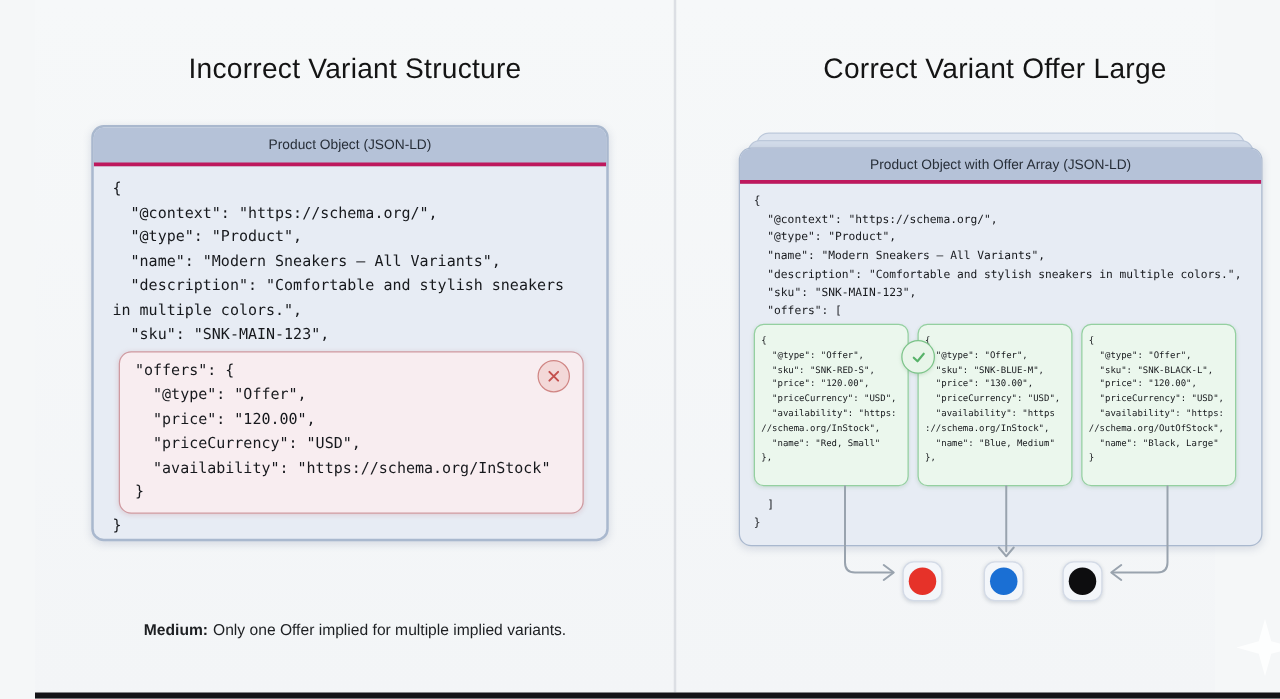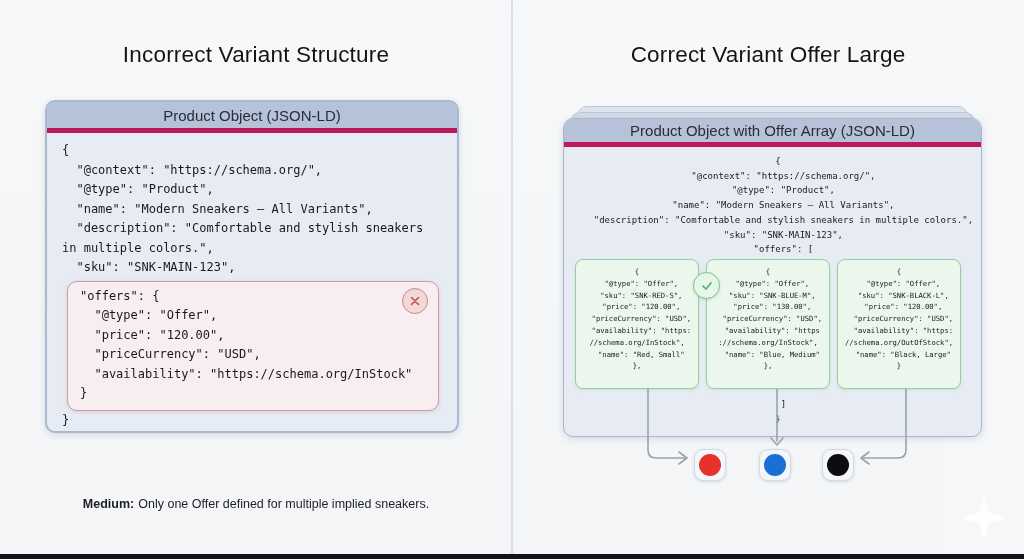--- a/index.html
+++ b/index.html
@@ -1,37 +1,37 @@
 <!DOCTYPE html>
 <html><head>
 <meta charset="utf-8">
 <style>
   * { margin:0; padding:0; box-sizing:border-box; }
   html,body { width:1024px; height:559px; overflow:hidden; }
   body { font-family:"Liberation Sans", sans-serif; background:#f5f7f8; position:relative; }
-  #canvas { position:absolute; inset:0; width:944px; height:559px; background:linear-gradient(180deg,#f6f8f9 0%,#f3f5f7 100%); }
+  #canvas { position:absolute; inset:0; width:944px; height:559px; background:linear-gradient(180deg,#f6f8f9 0%,#f3f5f7 100%);margin-left:28px; }
 
   .divider { position:absolute; left:511px; top:0; width:1.5px; height:554px; background:#dcdfe4; }
   .bottom-bar { position:absolute; left:0; bottom:0; width:1024px; height:5px; background:#131417; }
   .sparkle { position:absolute; left:961px; top:495px; width:46px; height:46px; background:rgba(255,255,255,0.8);
              clip-path:polygon(50% 0%, 61% 39%, 100% 50%, 61% 61%, 50% 100%, 39% 61%, 0% 50%, 39% 39%); }
 
   .panel-title { position:absolute; top:42px; width:512px; text-align:center; font-size:22.5px; font-weight:500; color:#141414; letter-spacing:0.2px; }
   .panel-title.left { left:0; }
   .panel-title.right { left:512px; }
 
   
   .main-card { position:absolute; border-radius:10px; border:2px solid #a9b8ce; background:#e7ecf4; overflow:hidden;
                box-shadow:0 2px 7px rgba(70,90,130,0.18); }
   .card-header { background:#b5c2d8; display:flex; align-items:center; justify-content:center;
-                 font-size:15px; color:#272e38; border-bottom:5px solid #be185d; }
+                 font-size:11px; color:#272e38; border-bottom:3px solid #be185d; }
 
   #left-card { left:45px; top:100px; width:414px; height:333px; }
   #left-card .card-header { height:31px; }
-  #right-card { left:563px; top:118px; width:419px; height:319px; border-width:1.5px;text-align:center; }
+  #right-card { left:563px; top:118px; width:419px; height:319px; border-width:1.5px; }
   #right-card .card-header { height:28px; }
 
   .stack-layer { position:absolute; border-radius:10px; border:1px solid #bcc8da; }
   .stack-layer.l2 { left:577px; top:106px; width:391px; height:40px; background:#dde4ef; }
   .stack-layer.l1 { left:570px; top:112px; width:405px; height:40px; background:#d2dbe9; }
 
   .code { font-family:"DejaVu Sans Mono", monospace; white-space:pre; color:#17191d; }
 
   
   #left-body { padding:8px 14px 0 15px; }
@@ -96,21 +96,21 @@
           <svg width="16" height="16" viewBox="0 0 16 16">
               <path d="M4.5 4.5 L11.5 11.5 M11.5 4.5 L4.5 11.5" stroke="#c4504e" stroke-width="1.6" stroke-linecap="round"></path>
             </svg>
         </div>
       </div>
       <div class="code">}</div>
     </div>
   </div>
 
   <div class="caption" id="left-caption">
-    <b>Medium:</b><span>Only one Offer defined for multiple implied sneakers.</span>
+    <b>Medium:</b><span>Only one Offer implied for multiple implied variants.</span>
   </div>
 
   <div class="panel-title right">Correct Variant Offer Large</div>
 
   <div class="stack-layer l2"></div>
   <div class="stack-layer l1"></div>
 
   <div class="main-card" id="right-card">
     <div class="card-header">Product Object with Offer Array (JSON-LD)</div>
     <div id="right-body">

